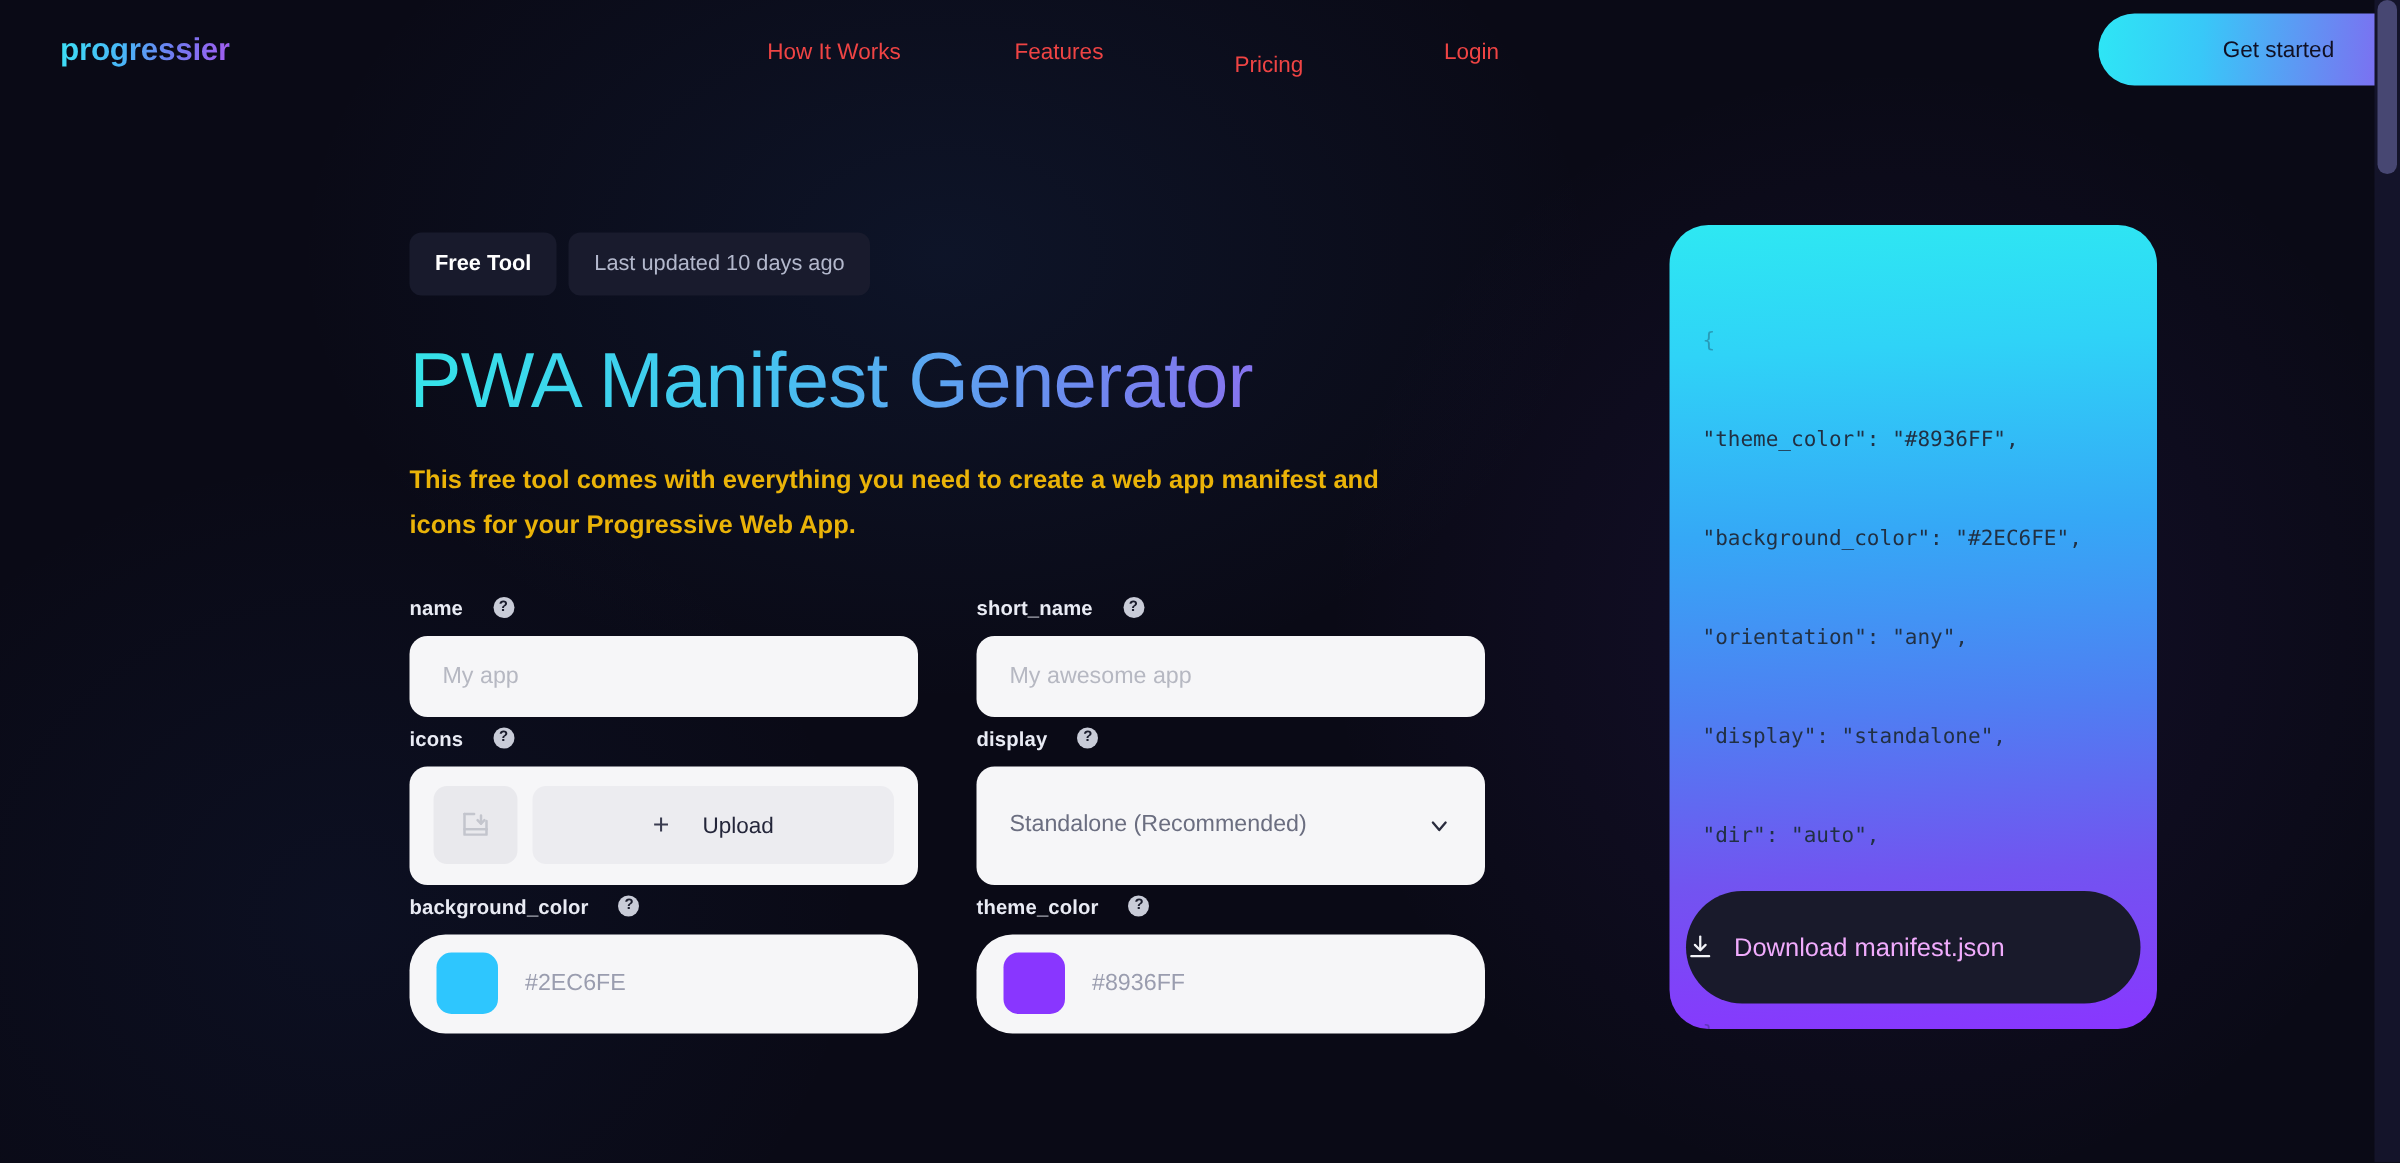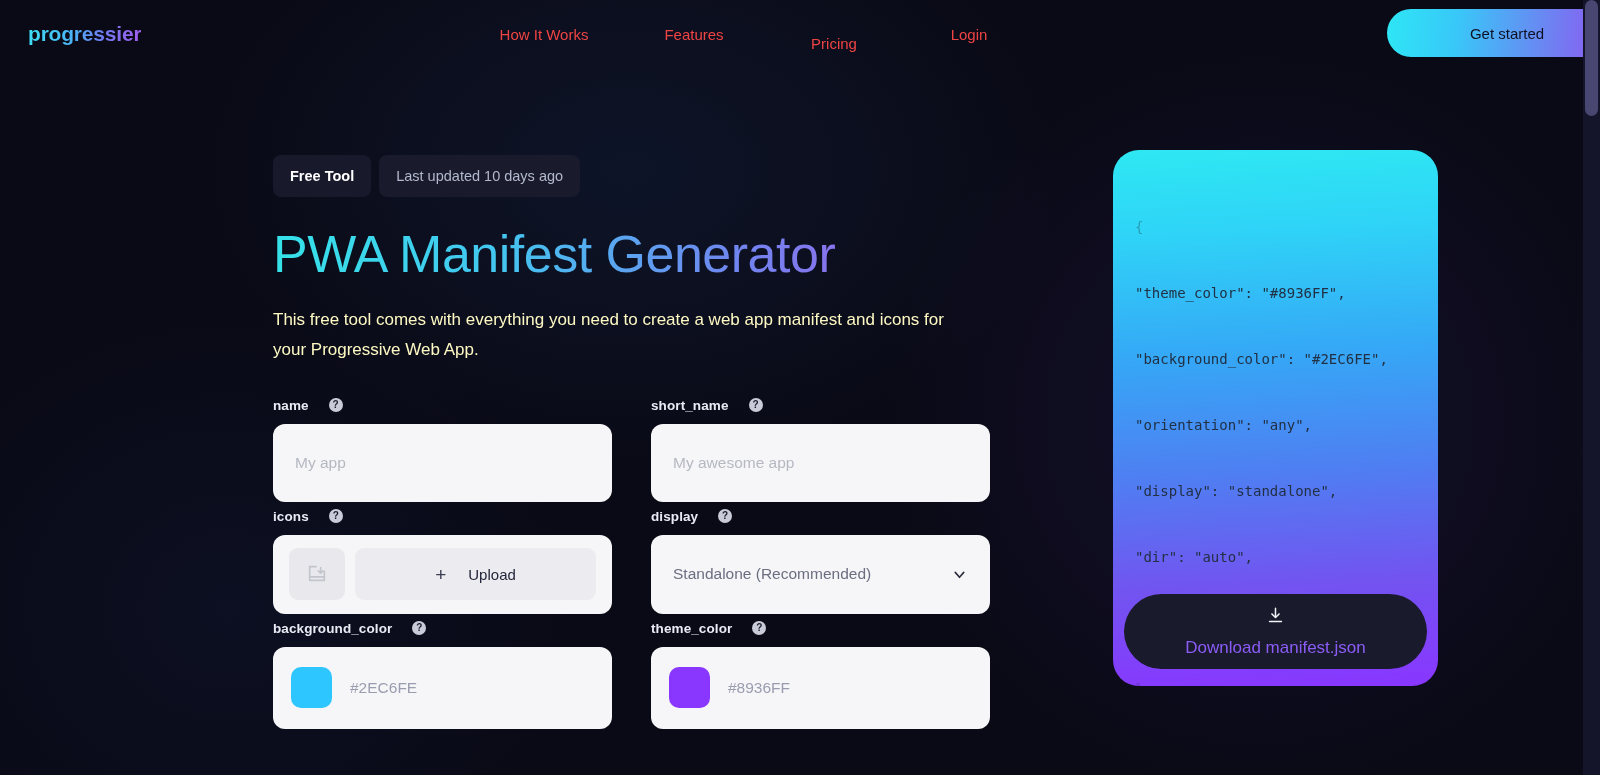--- a/index.html
+++ b/index.html
@@ -33,21 +33,21 @@
     background: radial-gradient(ellipse at center, rgba(110,60,220,0.10) 0%, rgba(10,10,22,0) 70%);
   }
   .bg-glow-c {
     left: -120px; top: 300px; width: 700px; height: 620px;
     background: radial-gradient(ellipse at center, rgba(40,90,190,0.07) 0%, rgba(10,10,22,0) 70%);
   }
 
   
   .navbar {
     position: absolute;
-    top: 0; left: 4px;
+    top: 0; left: 16px;
     width: 1568px;
     height: 68px;
     display: flex;
     align-items: center;
     z-index: 5;
   }
 
   .logo {
     position: absolute;
     left: 24px;
@@ -140,23 +140,23 @@
     background: linear-gradient(94deg, #35e3e8 0%, #43c7f0 30%, #6f86ef 62%, #9b63ec 88%, #a862e8 100%);
     -webkit-background-clip: text;
     background-clip: text;
     color: transparent;
     -webkit-text-fill-color: transparent;
   }
 
   .page-desc {
     font-size: 17px;
     line-height: 1.78;
-    color: #fef9c3;
+    color: #eab308;
     max-width: 680px;
-    font-weight: 400;
+    font-weight: 700;
     margin-bottom: 32px;
   }
 
   
   .form-grid {
     display: grid;
     grid-template-columns: 339px 339px;
     column-gap: 39px;
     row-gap: 7px;
   }
@@ -183,21 +183,21 @@
     font-weight: 700;
     line-height: 14px;
     text-align: center;
     display: inline-block;
     cursor: pointer;
     font-family: "Liberation Sans", sans-serif;
   }
 
   .input-box {
     width: 339px;
-    height: 78px;
+    height: 54px;
     background: #f6f6f8;
     border: none;
     border-radius: 12px;
     padding: 12px 22px;
     font-size: 15.5px;
     font-family: "Liberation Sans", sans-serif;
     color: #b91c1c;
     outline: none;
   }
   .input-box::placeholder { color: #b6b8c2; }
@@ -249,23 +249,23 @@
     align-items: center;
     justify-content: space-between;
     padding: 2px 22px;
     cursor: pointer;
   }
   .select-value { font-size: 15.5px; color: #6b6e80; }
 
   
   .color-box {
     width: 339px;
-    height: 82px;
+    height: 66px;
     background: #f6f6f8;
-    border-radius: 12px;
+    border-radius: 24px;
     display: flex;
     align-items: center;
     padding: 0 18px;
     gap: 18px;
   }
   .swatch {
     width: 41px; height: 41px;
     border-radius: 10px;
     flex: 0 0 auto;
     cursor: pointer;
@@ -300,29 +300,27 @@
 
   .download-btn {
     position: absolute;
     left: 11px;
     bottom: 17px;
     width: 303px;
     height: 75px;
     background: #191a2b;
     border: none;
     border-radius: 38px;
-    color: #8b5cf6;
+    color: #f0abfc;
     font-size: 17px;
     font-family: "Liberation Sans", sans-serif;
     display: flex;
     align-items: center;
-    justify-content: center;
     gap: 13px;
     cursor: pointer;
-    flex-direction: column;
   }
 
   
   .scrollbar-track {
     position: absolute;
     right: 0; top: 0;
     width: 17px;
     height: 775px;
     background: #14142a;
     z-index: 10;

